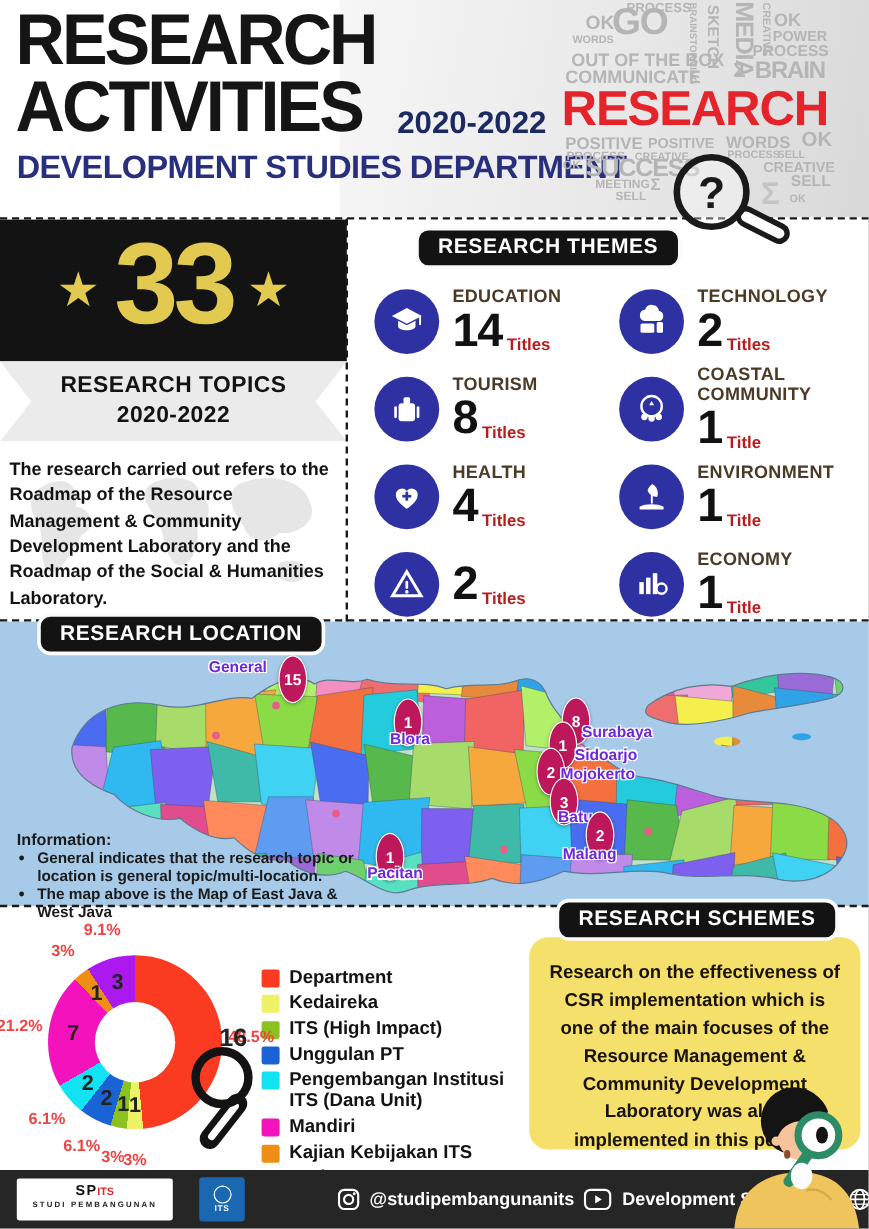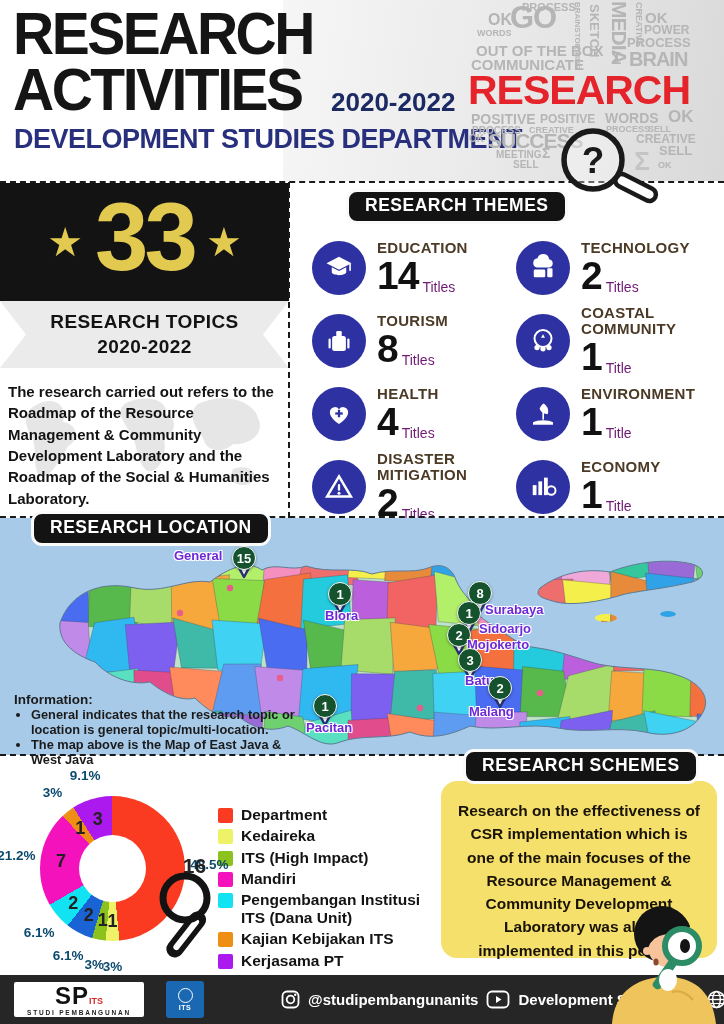--- a/index.html
+++ b/index.html
@@ -46,57 +46,57 @@
   
   .themes-grid{position:absolute;left:312px;top:231px;width:408px;display:grid;
     grid-template-rows:repeat(4,73px);grid-template-columns:1fr 1fr;grid-auto-flow:column;}
   .theme{display:flex;align-items:center;}
   .theme-icon{width:54px;height:54px;border-radius:50%;background:#2D31A2;display:flex;
     align-items:center;justify-content:center;flex:none;}
   .theme-body{margin-left:11px;}
   .theme-label{font-size:15px;font-weight:700;color:#4B3A26;letter-spacing:.3px;line-height:1.05;max-width:155px;}
   .theme-count{display:flex;align-items:flex-end;}
   .theme-num{font-size:39px;font-weight:700;color:#111;letter-spacing:-1px;line-height:1;}
-  .theme-unit{font-size:14px;font-weight:400;color:#701a75;margin-left:4px;}
+  .theme-unit{font-size:14px;font-weight:700;color:#b91c1c;margin-left:4px;}
 
   
   .map-band{position:absolute;left:0;top:518px;width:724px;height:237px;background:#A7CAE9;}
   .map-svg{position:absolute;inset:0;}
   .map-info{position:absolute;left:14px;top:174px;width:290px;color:#1b1b1b;z-index:4;}
   .map-info .t{font-size:13.5px;font-weight:700;}
   .map-info li{font-size:12.8px;font-weight:700;line-height:1.18;margin-left:17px;}
   .pin{position:absolute;z-index:4;width:24px;height:36px;}
   .pin-tail{position:absolute;left:3px;top:19px;}
-  .pin-circle{position:absolute;left:0;top:0;width:24px;height:24px;border-radius:50%;background:#14532d;
+  .pin-circle{position:absolute;left:0;top:0;width:24px;height:40px;border-radius:50%;background:#be185d;
     border:1.5px solid #fff;color:#fff;font-size:13px;font-weight:700;display:flex;align-items:center;
     justify-content:center;box-shadow:0 1px 3px rgba(0,0,0,.35);}
   .pin-label{position:absolute;font-size:13px;font-weight:700;color:#6d28d9;white-space:nowrap;
     text-shadow:1px 1px 0 #fff,-1px 1px 0 #fff,1px -1px 0 #fff,-1px -1px 0 #fff;}
 
   
   .donut{position:absolute;left:40px;top:796px;width:145px;height:145px;border-radius:50%;}
   .donut-hole{position:absolute;left:79px;top:835px;width:67px;height:67px;background:#fff;border-radius:50%;}
   .donut-val{position:absolute;font-weight:700;color:#222;transform:translate(-50%,-50%);z-index:3;font-size:18px;}
-  .donut-pct{position:absolute;font-size:13.5px;font-weight:700;color:#0c4a6e;transform:translate(-50%,-50%);}
+  .donut-pct{position:absolute;font-size:13.5px;font-weight:700;color:#ef4444;transform:translate(-50%,-50%);}
   .chart-magnifier{position:absolute;left:148px;top:858px;z-index:4;}
   .legend{position:absolute;left:218px;top:806px;width:218px;}
   .legend-row{display:flex;margin-bottom:4px;}
   .legend-swatch{width:15px;height:15px;border-radius:2px;margin:2px 8px 0 0;flex:none;}
   .legend-label{font-size:15.5px;font-weight:700;color:#131313;line-height:1.12;}
 
   
   .schemes-box{position:absolute;left:441px;top:781px;width:276px;height:177px;background:#F4E06A;border-radius:16px;}
   .schemes-box p{padding:18px 14px;font-size:15.5px;font-weight:700;color:#191307;text-align:center;line-height:1.5;}
   .person{position:absolute;left:598px;top:898px;z-index:8;}
 
   
   .footer{position:absolute;left:0;top:975px;width:724px;height:49px;background:#262626;z-index:7;}
   .sp-logo{position:absolute;left:14px;top:7px;width:130px;height:35px;background:#fff;border-radius:2px;
     text-align:center;padding-top:2px;line-height:1;}
-  .sp-main{font-size:24px;font-weight:700;color:#111;letter-spacing:1px;}
+  .sp-main{font-size:12px;font-weight:700;color:#111;letter-spacing:1px;}
   .sp-its{color:#D42B2B;font-size:9px;font-weight:700;}
   .sp-caption{font-size:6.5px;letter-spacing:1.8px;color:#222;font-weight:700;margin-top:2px;}
   .its-logo{position:absolute;left:166px;top:6px;width:38px;height:37px;background:#1A67B2;border-radius:3px;
     color:#fff;display:flex;flex-direction:column;align-items:center;justify-content:center;}
   .its-circ{width:15px;height:15px;border:1.5px solid #fff;border-radius:50%;}
   .its-t{font-size:7px;font-weight:700;margin-top:1px;letter-spacing:.5px;}
   .footer-items{position:absolute;left:281px;top:0;height:49px;display:flex;align-items:center;gap:8px;color:#fff;}
   .footer-text{font-size:15px;font-weight:700;white-space:nowrap;}
 </style>
 </head>
@@ -234,21 +234,20 @@
       </div>
       <div class="theme">
         <div class="theme-icon">
       <svg width="30" height="30" viewBox="0 0 24 24">
             <path d="M12 3.5 21.5 19.5H2.5Z" fill="none" stroke="#fff" stroke-width="2"></path>
             <rect x="11.1" y="9.5" width="1.8" height="5.5" rx=".9" fill="#fff"></rect>
             <circle cx="12" cy="17" r="1.2" fill="#fff"></circle>
           </svg>
     </div>
     <div class="theme-body">
-      <div class="theme-label">DISASTER MITIGATION</div>
       <div class="theme-count">
         <span class="theme-num">2</span>
         <span class="theme-unit">Titles</span>
       </div>
     </div>
       </div>
       <div class="theme">
         <div class="theme-icon">
       <svg width="30" height="30" viewBox="0 0 24 24">
             <path d="M7.2 11.6a3.8 3.8 0 0 1 .4-7.5A4.8 4.8 0 0 1 16.9 5 3.4 3.4 0 0 1 17.4 11.6Z" fill="#fff"></path>
@@ -510,26 +509,30 @@
       </div>
       <div class="legend-row">
         <div class="legend-swatch" style="background:#EEF266"></div>
   <div class="legend-label">Kedaireka</div>
       </div>
       <div class="legend-row">
         <div class="legend-swatch" style="background:#8CC21D"></div>
   <div class="legend-label">ITS (High Impact)</div>
       </div>
       <div class="legend-row">
+        <div class="legend-swatch" style="background:#1A63D4"></div>
+  <div class="legend-label">Unggulan PT</div>
+      </div>
+      <div class="legend-row">
+        <div class="legend-swatch" style="background:#12E3F2"></div>
+  <div class="legend-label">Pengembangan Institusi ITS (Dana Unit)</div>
+      </div>
+      <div class="legend-row">
         <div class="legend-swatch" style="background:#F312BB"></div>
   <div class="legend-label">Mandiri</div>
-      </div>
-      <div class="legend-row">
-        <div class="legend-swatch" style="background:#12E3F2"></div>
-  <div class="legend-label">Pengembangan Institusi ITS (Dana Unit)</div>
       </div>
       <div class="legend-row">
         <div class="legend-swatch" style="background:#EE8E15"></div>
   <div class="legend-label">Kajian Kebijakan ITS</div>
       </div>
       <div class="legend-row">
         <div class="legend-swatch" style="background:#AC19EE"></div>
   <div class="legend-label">Kerjasama PT</div>
       </div>
     </div>

